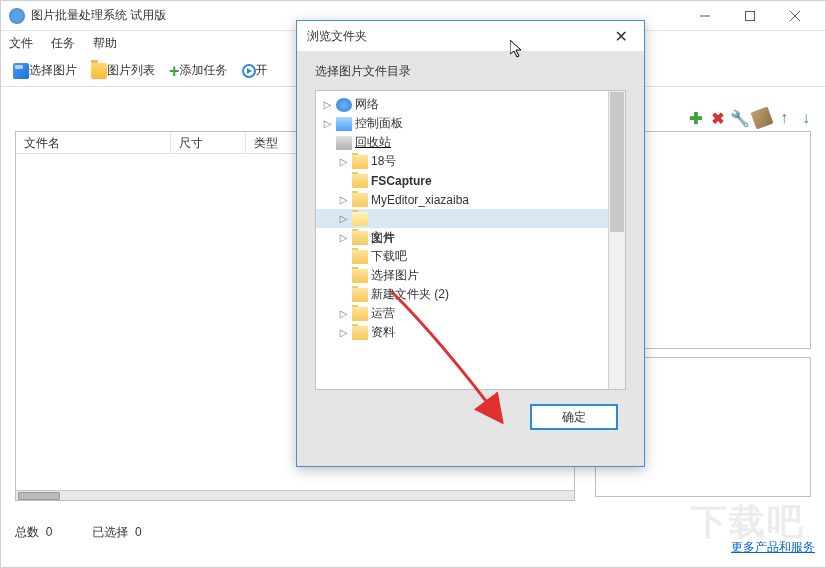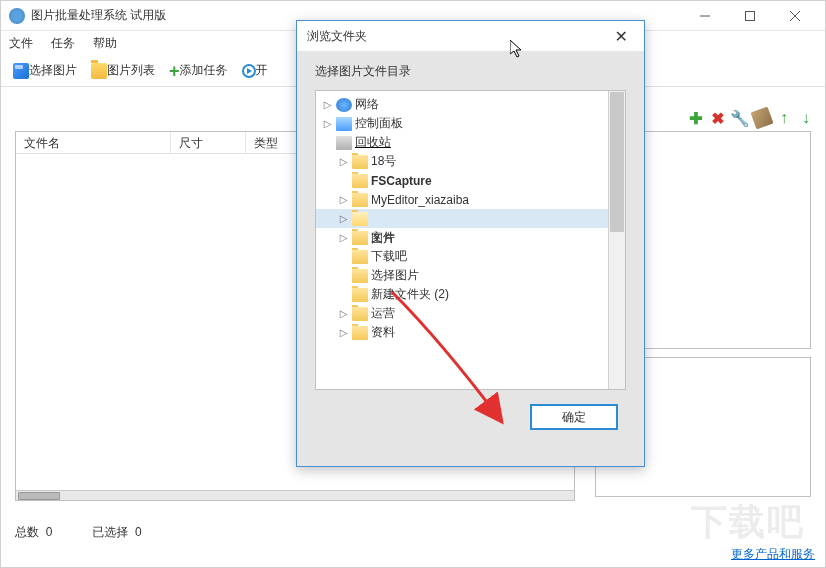--- a/index.html
+++ b/index.html
@@ -49,21 +49,21 @@
     .list-footer { position: absolute; bottom: 0; left: 0; right: 0; height: 10px; background: #e8e8e8; border-top: 1px solid #c8c8c8; }
     .list-footer::before { content: ""; position: absolute; left: 2px; top: 1px; width: 40px; height: 6px; background: #bababa; border: 1px solid #999; border-radius: 1px; }
     
     
     .right-panel { position: absolute; right: 14px; top: 130px; width: 216px; height: 370px; }
     .rp-box1 { height: 218px; border: 1px solid #c0c0c0; background: #fff; }
     .rp-box2 { margin-top: 8px; height: 140px; border: 1px solid #c0c0c0; background: #fff; }
     
     
     .status-bar { position: absolute; bottom: 24px; left: 14px; right: 14px; height: 22px; display: flex; align-items: center; gap: 40px; color: #333; }
-    .bottom-link { position: absolute; bottom: 4px; right: 10px; color: #0066cc; text-decoration: underline; }
+    .bottom-link { position: absolute; bottom: 11px; right: 10px; color: #0066cc; text-decoration: underline; }
     
     
     .watermark { position: absolute; bottom: 20px; right: 20px; font-size: 36px; font-weight: bold; color: rgba(180,180,180,0.25); letter-spacing: 2px; }
     
     
     .dialog { position: absolute; left: 296px; top: 20px; width: 349px; height: 447px; background: #e5e5e5; border: 1px solid #4a8fd4; box-shadow: 0 3px 12px rgba(0,0,0,0.25); z-index: 10; }
     .dialog-title { height: 30px; display: flex; align-items: center; padding: 0 10px; background: #fff; }
     .dialog-title-text { flex: 1; color: #333; }
     .dialog-close { font-size: 16px; color: #333; padding: 0 6px; }
     .dialog-body { padding: 12px 18px; }

